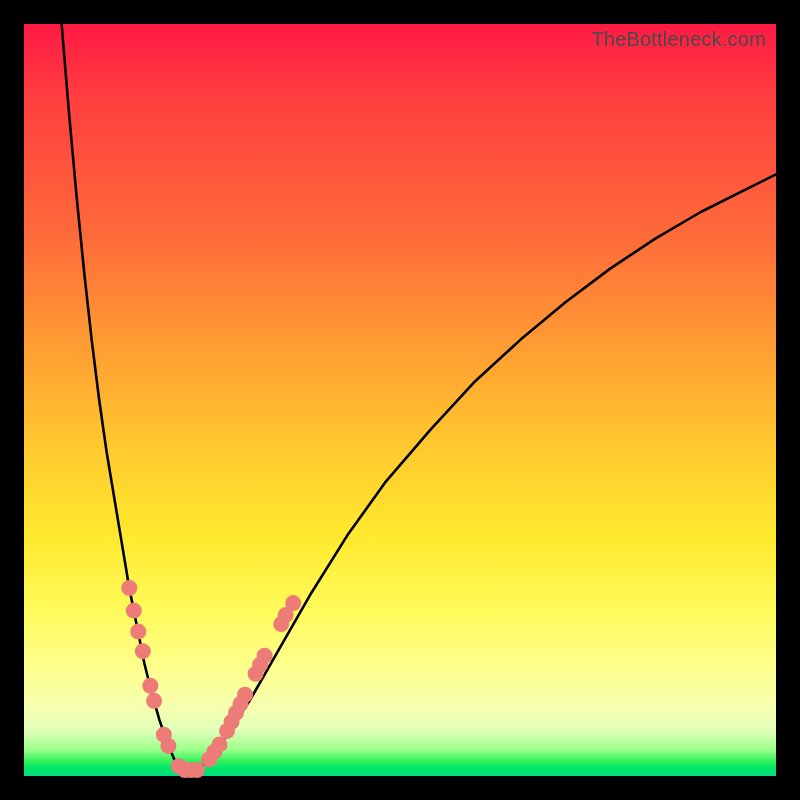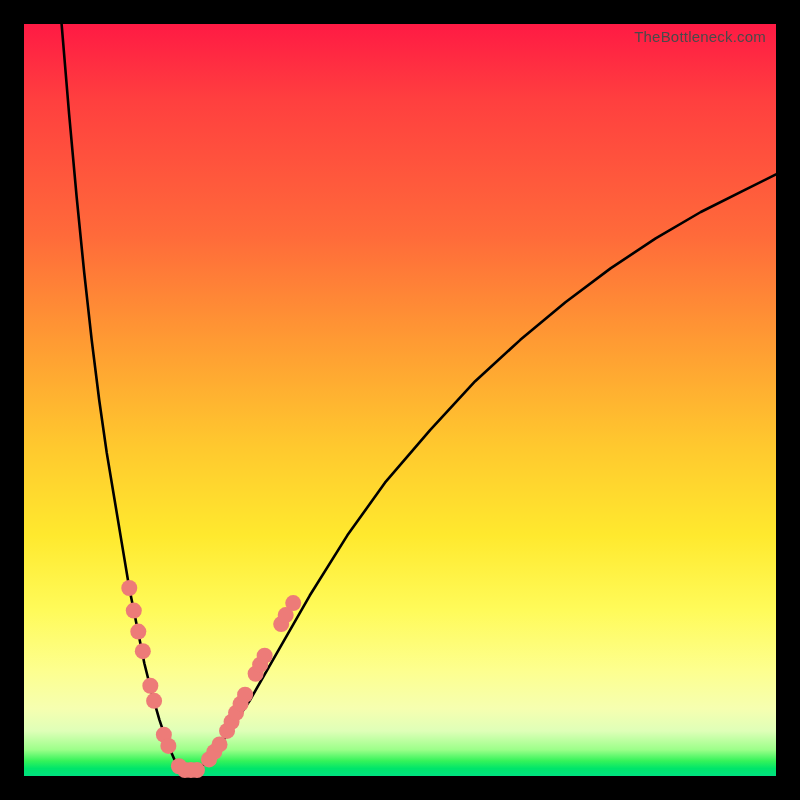--- a/index.html
+++ b/index.html
@@ -41,21 +41,21 @@
       #34f35a 98%,
       #00e56a 99%,
       #00e080 100%
     );
   }
   .watermark {
     position: absolute;
     top: 4px;
     right: 10px;
     color: #4a4a4a;
-    font-size: 15px;
+    font-size: 20px;
     font-weight: 400;
     letter-spacing: 0.2px;
     user-select: none;
   }
   svg.curve {
     position: absolute;
     top: 0; left: 0;
     width: 752px;
     height: 752px;
     overflow: visible;

